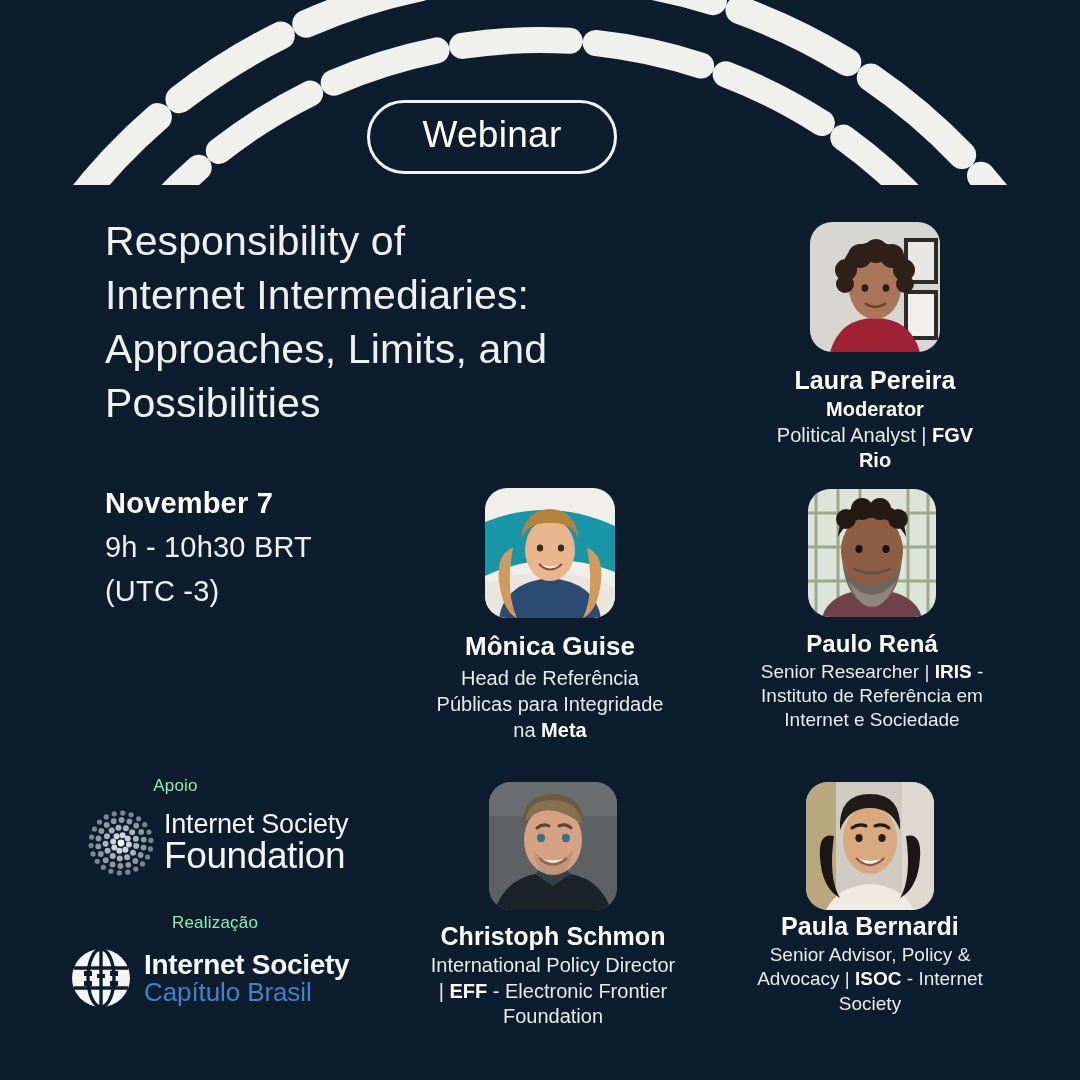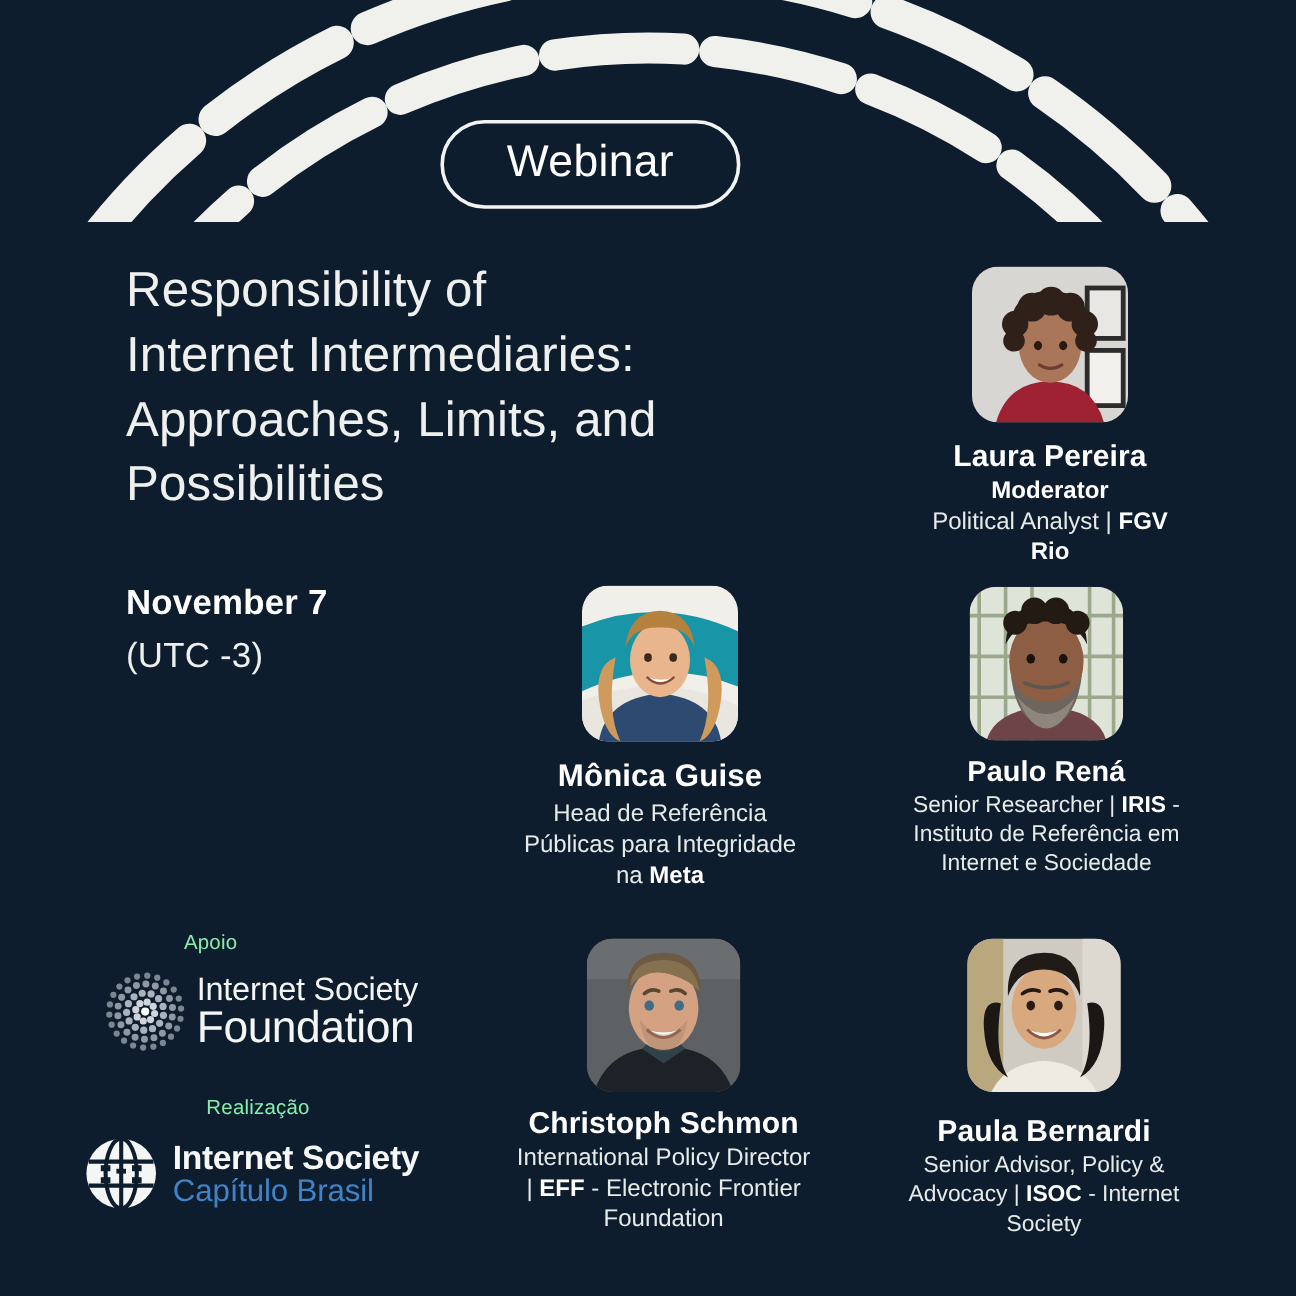--- a/index.html
+++ b/index.html
@@ -65,21 +65,21 @@
 
   
   #spk-christoph { left:428px; top:782px; width:250px; }
   #spk-christoph .photo { width:128px; height:128px; }
   #spk-christoph .nm { font-size:25px; margin-top:12px; }
   #spk-christoph .rl { font-size:20px; line-height:1.28; margin-top:2px; }
 
   
   #spk-paula { left:745px; top:782px; width:250px; }
   #spk-paula .photo { width:128px; height:128px; }
-  #spk-paula .nm { font-size:25px; margin-top:19px; }
+  #spk-paula .nm { font-size:25px; margin-top:2px; }
   #spk-paula .rl { font-size:19px; line-height:1.28; margin-top:2px; }
 
   b.hl { font-weight:bold; color:#ffffff; }
 
   
   .sponsor { position:absolute; }
   .sponsor .lbl { font-size:17px; color:#86efac; text-align:center; letter-spacing:.2px; }
 
   #sponsor-apoio { left:88px; top:776px; width:300px; }
   #sponsor-apoio .lbl { width:175px; }
@@ -113,20 +113,21 @@
 
 <div class="title">
   <span class="ln">Responsibility of</span>
   <span class="ln">Internet Intermediaries:</span>
   <span class="ln">Approaches, Limits, and</span>
   <span class="ln">Possibilities</span>
 </div>
 
 <div class="datebox">
   <div class="date-main">November 7</div>
+  <div class="date-line">9h - 10h30 BRT</div>
   <div class="date-line">(UTC -3)</div>
 </div>
 
 <div class="spk" id="spk-laura">
   <div class="photo">
     <svg viewBox="0 0 130 130" width="130" height="130">
       <rect width="130" height="130" fill="#d8d6d3"></rect>
       <rect x="96" y="18" width="30" height="42" fill="#e9e7e4" stroke="#2b2b2b" stroke-width="4"></rect>
       <rect x="96" y="70" width="30" height="46" fill="#f2f0ed" stroke="#2b2b2b" stroke-width="4"></rect>
       <path d="M20 130 q10 -34 45 -34 q35 0 45 34 Z" fill="#9e2232"></path>

